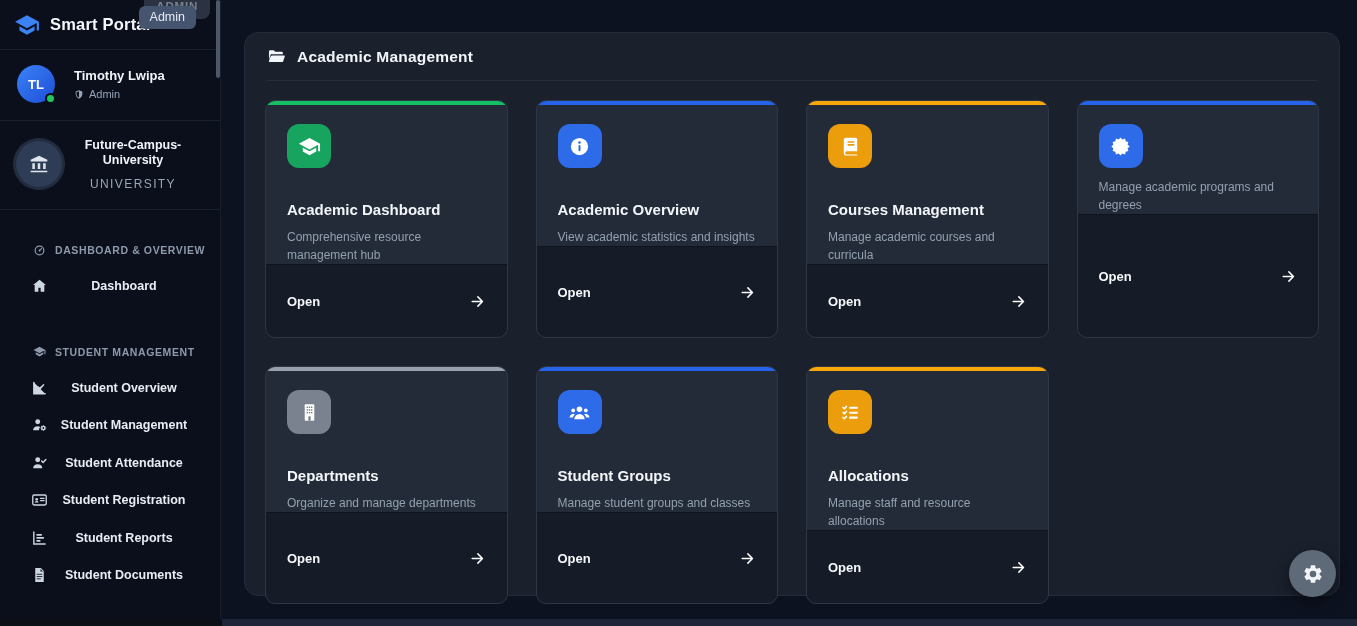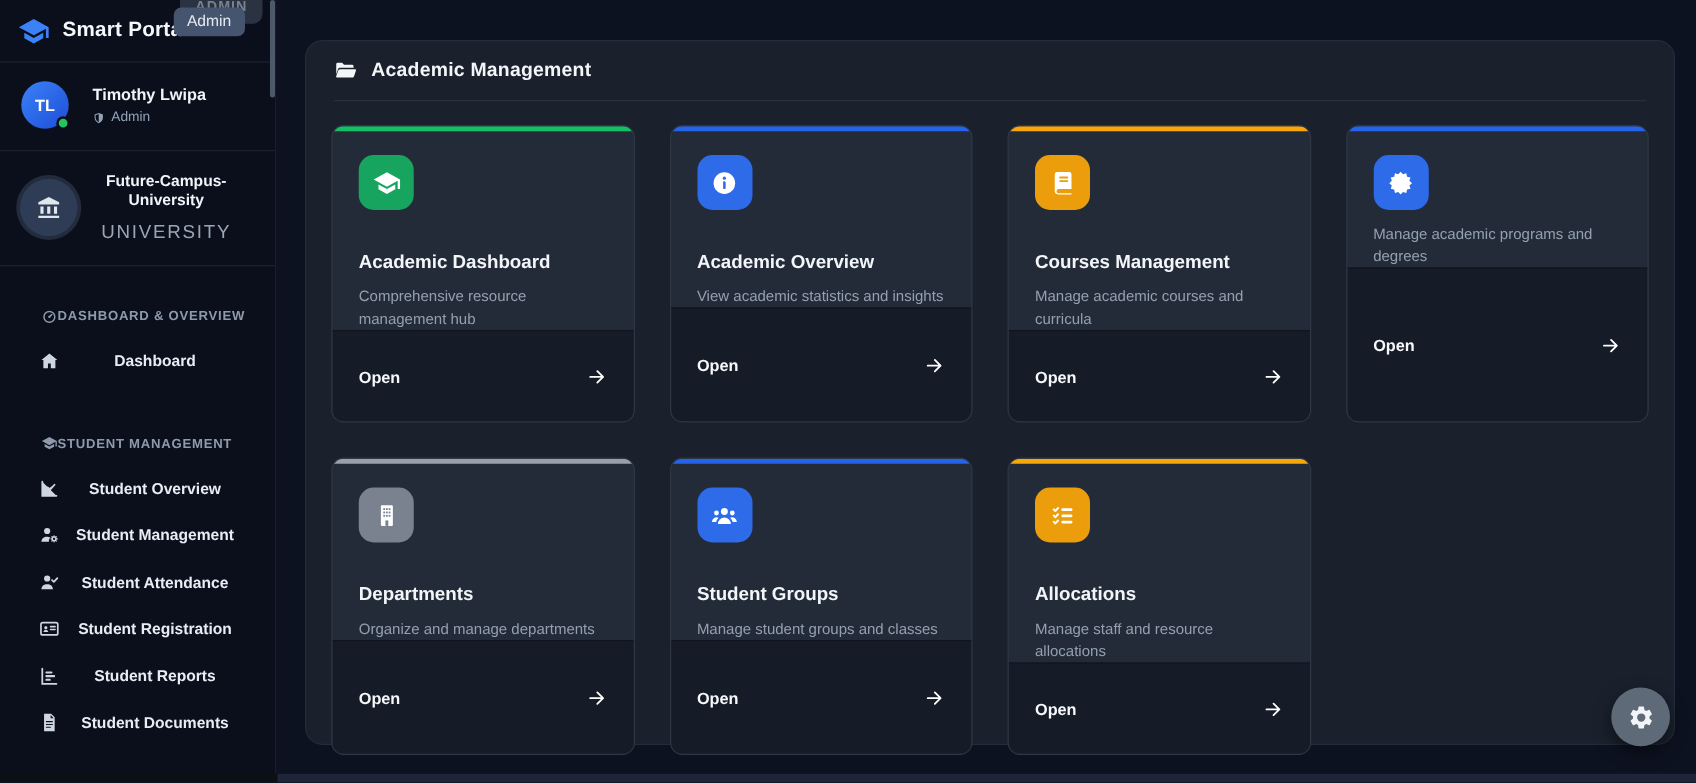--- a/index.html
+++ b/index.html
@@ -34,25 +34,25 @@
   .user-name { font-size:13px; font-weight:bold; color:#f1f5f9; }
   .user-role { margin-top:5px; font-size:11px; color:#94a3b8; display:flex; align-items:center; gap:5px; }
   .user-role svg { width:10px; height:11px; fill:#94a3b8; }
 
   .org-row { display:flex; align-items:center; padding:17px 16px 18px; border-bottom:1px solid #19212f; }
   .org-avatar { width:46px; height:46px; border-radius:50%; background:#2e3c55; flex:none;
     display:flex; align-items:center; justify-content:center; box-shadow:0 0 0 3px rgba(93,112,141,.30); }
   .org-avatar svg { width:20px; height:20px; fill:#dfe6ee; }
   .org-info { flex:1; text-align:center; padding:0 2px; }
   .org-name { font-size:12.5px; font-weight:bold; color:#f1f5f9; line-height:1.18; }
-  .org-type { margin-top:9px; font-size:15px; letter-spacing:1.4px; color:#9aa6b5; }
+  .org-type { margin-top:9px; font-size:12px; letter-spacing:1.4px; color:#9aa6b5; }
 
   .nav { padding-top:34px; }
   .section + .section { margin-top:40px; }
-  .section-header { display:flex; align-items:center; padding-left:33px; margin-bottom:11px;
+  .section-header { display:flex; align-items:center; gap:9px; padding-left:33px; margin-bottom:11px;
     color:#8e9aab; font-size:10.5px; font-weight:bold; letter-spacing:.6px; }
   .section-header svg { width:13px; height:13px; fill:currentColor; flex:none; }
   .nav-item { position:relative; height:37.5px; display:flex; align-items:center; padding-left:28px; cursor:pointer; }
   .nav-icon { position:absolute; left:31px; top:50%; transform:translateY(-50%);
     width:17px; height:17px; color:#cdd6e1; }
   .nav-icon svg { width:17px; height:17px; fill:currentColor; }
   .nav-label { flex:1; text-align:center; font-size:12.5px; font-weight:bold; color:#e8edf3; }
 
   .sidebar-scroll-thumb { position:absolute; top:0; right:0; width:4px; height:78px;
     background:#4d5869; border-radius:2px; }

